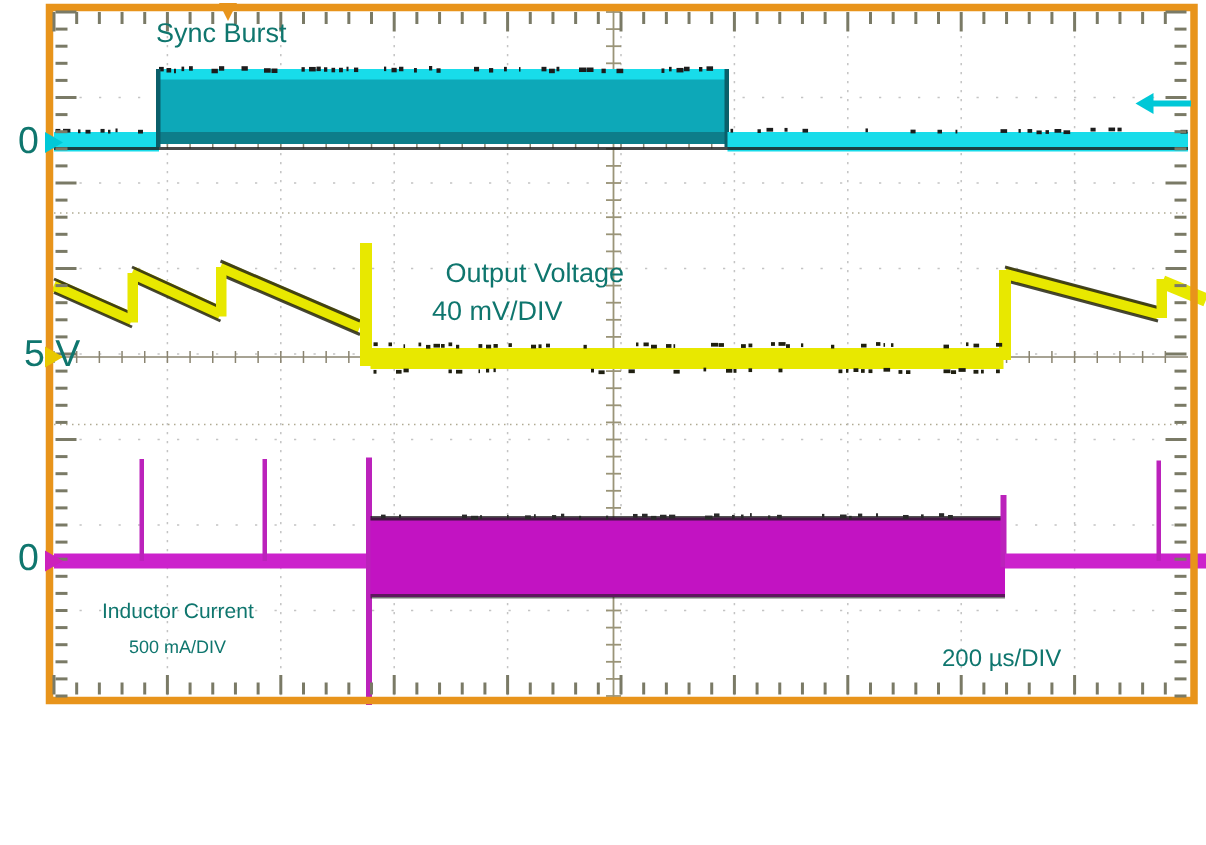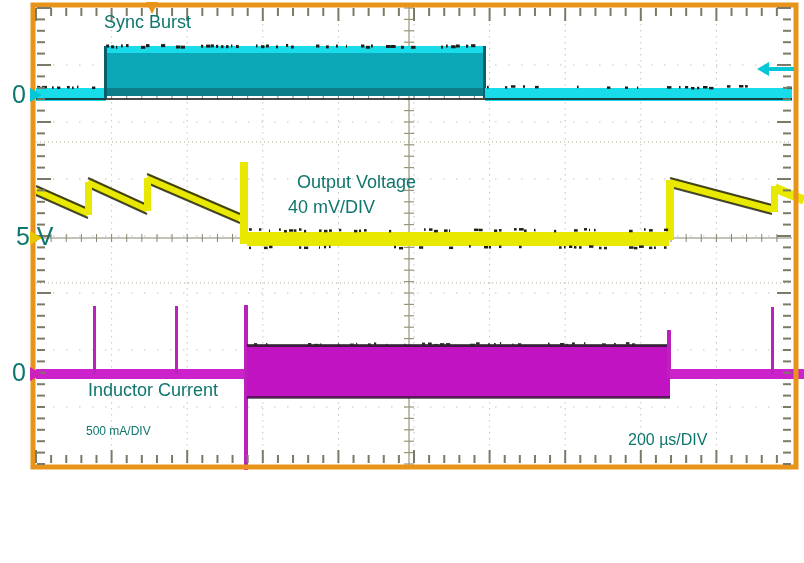--- a/index.html
+++ b/index.html
@@ -14,21 +14,21 @@
   .lbl{
     position:absolute;
     font-family:"Liberation Sans", sans-serif;
     color:#0f766e;
     white-space:pre;
     line-height:1.12;
   }
   #lab-sync{ left:104px; top:12px; font-size:18px; }
   #lab-vout{ left:277px; top:172px; font-size:18px;margin-left:20px; }
   #lab-vout2{ left:288px; top:197px; font-size:18px; }
-  #lab-ind{ left:68px; top:380px; font-size:18px;margin-left:20px; }
+  #lab-ind{ left:68px; top:400px; font-size:14px; }
   #lab-ind2{ left:86px; top:425px; font-size:12px; }
   #lab-time{ left:628px; top:431px; font-size:16px; }
   #lab-zero-top{ left:12px; top:80px; font-size:25px; }
   #lab-5v{ left:16px; top:222px; font-size:25px; }
   #lab-zero-bot{ left:12px; top:358px; font-size:25px; }
 </style>
 </head>
 <body>
 
 <svg id="scope" viewBox="0 0 804 563">

